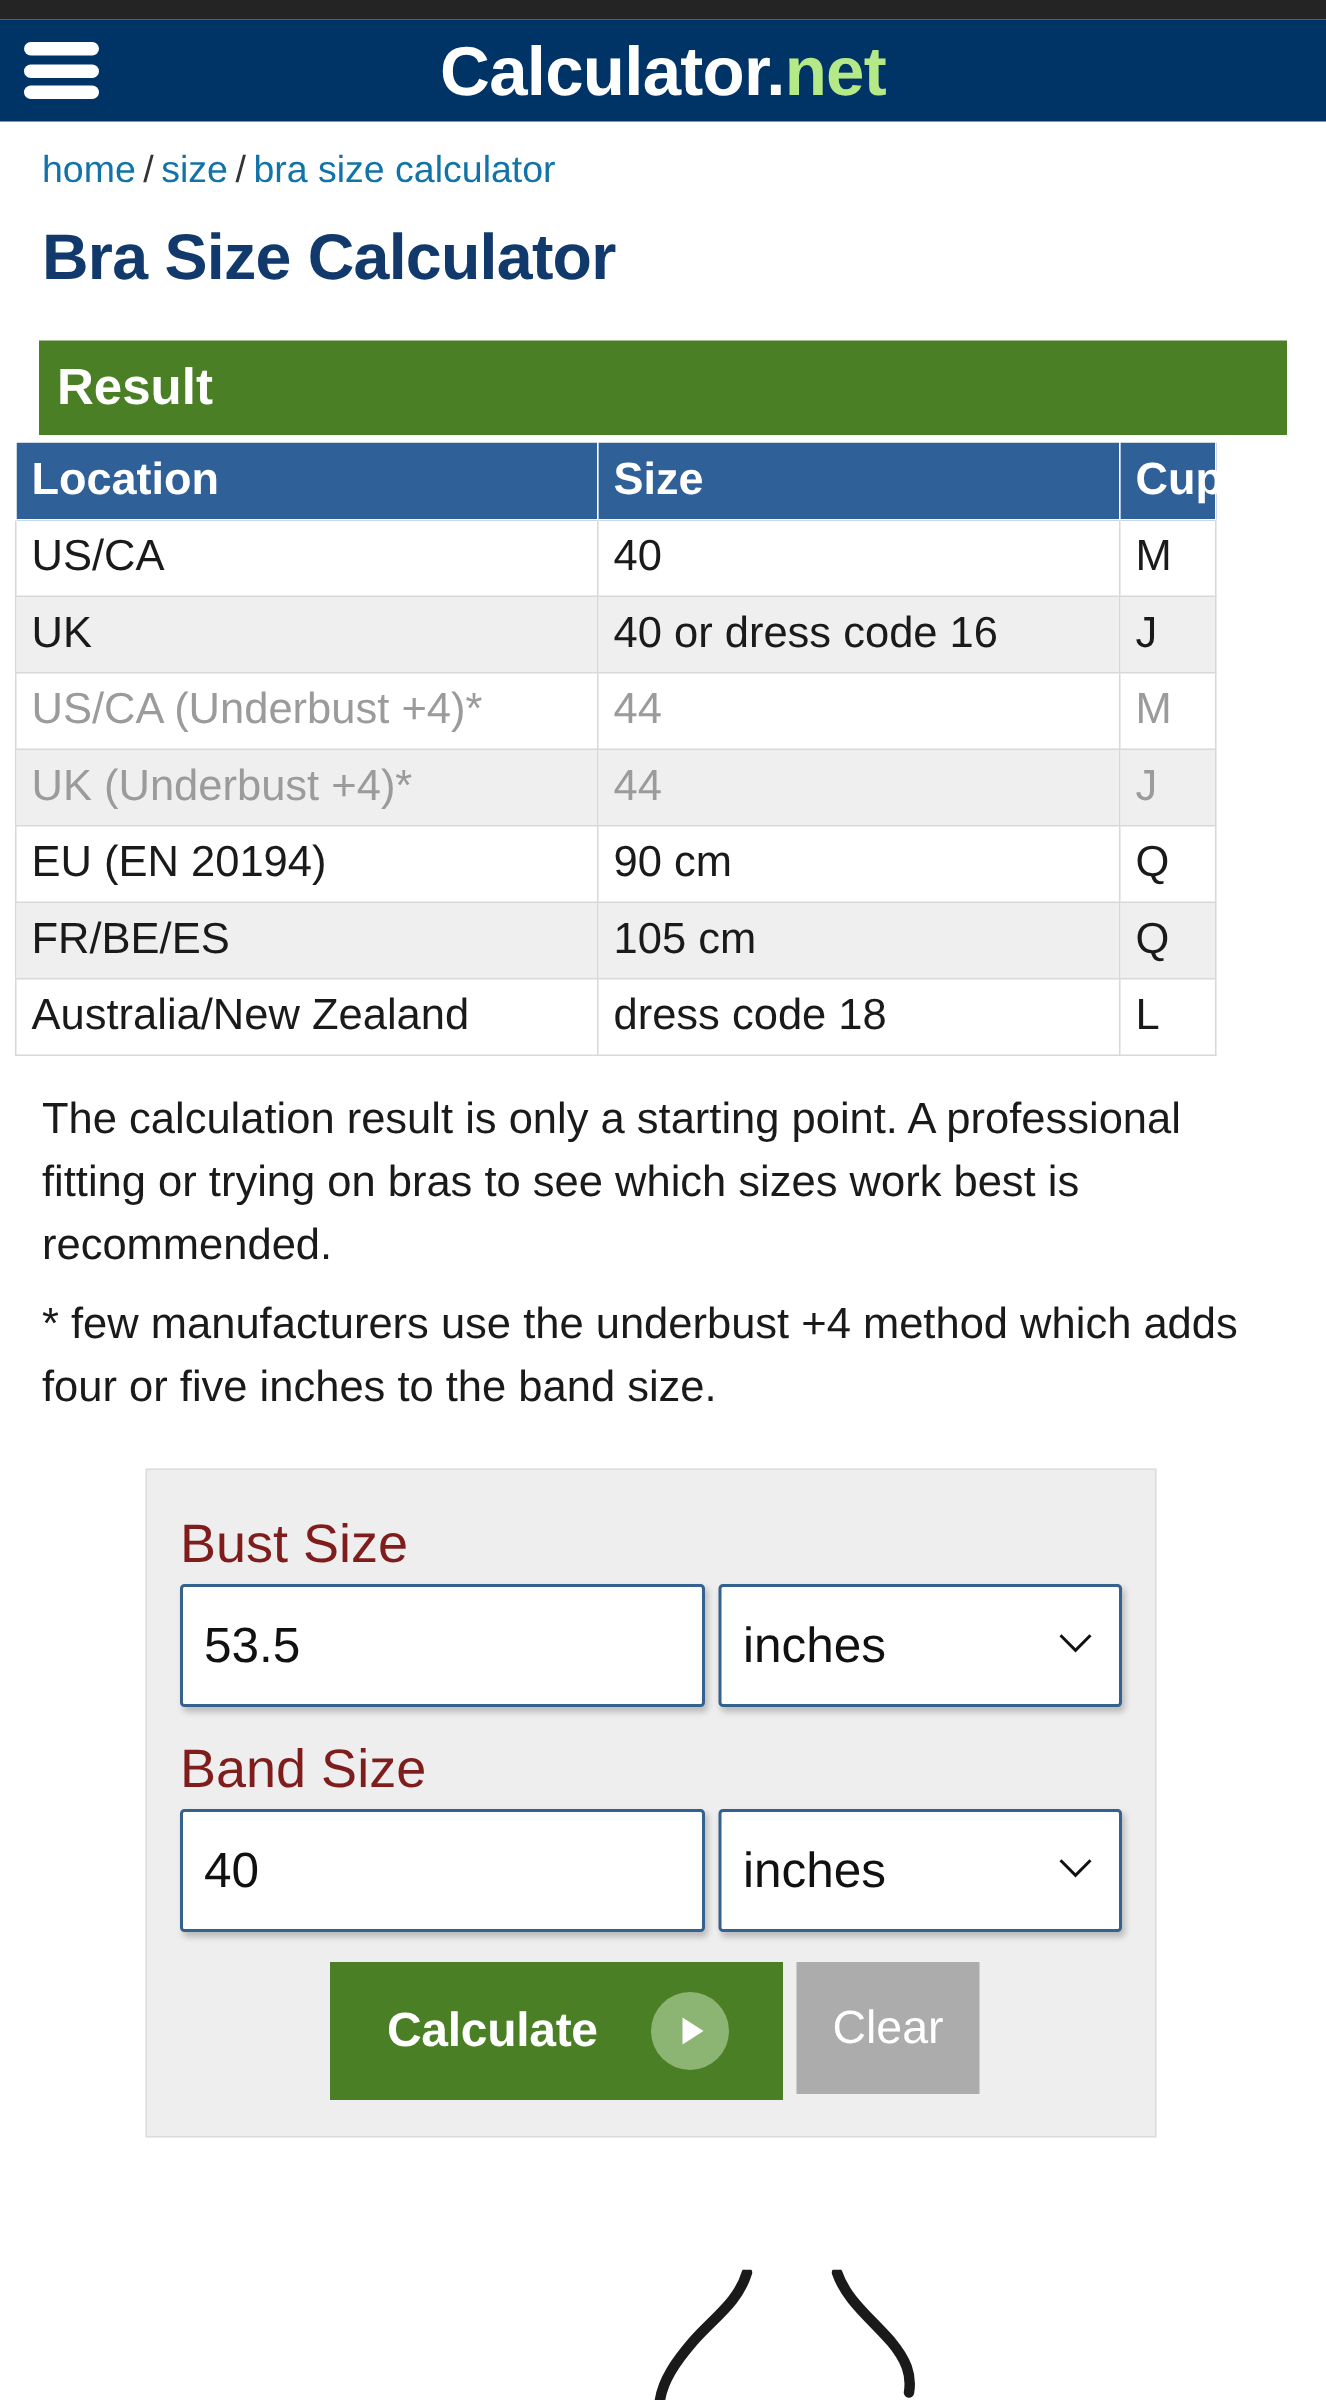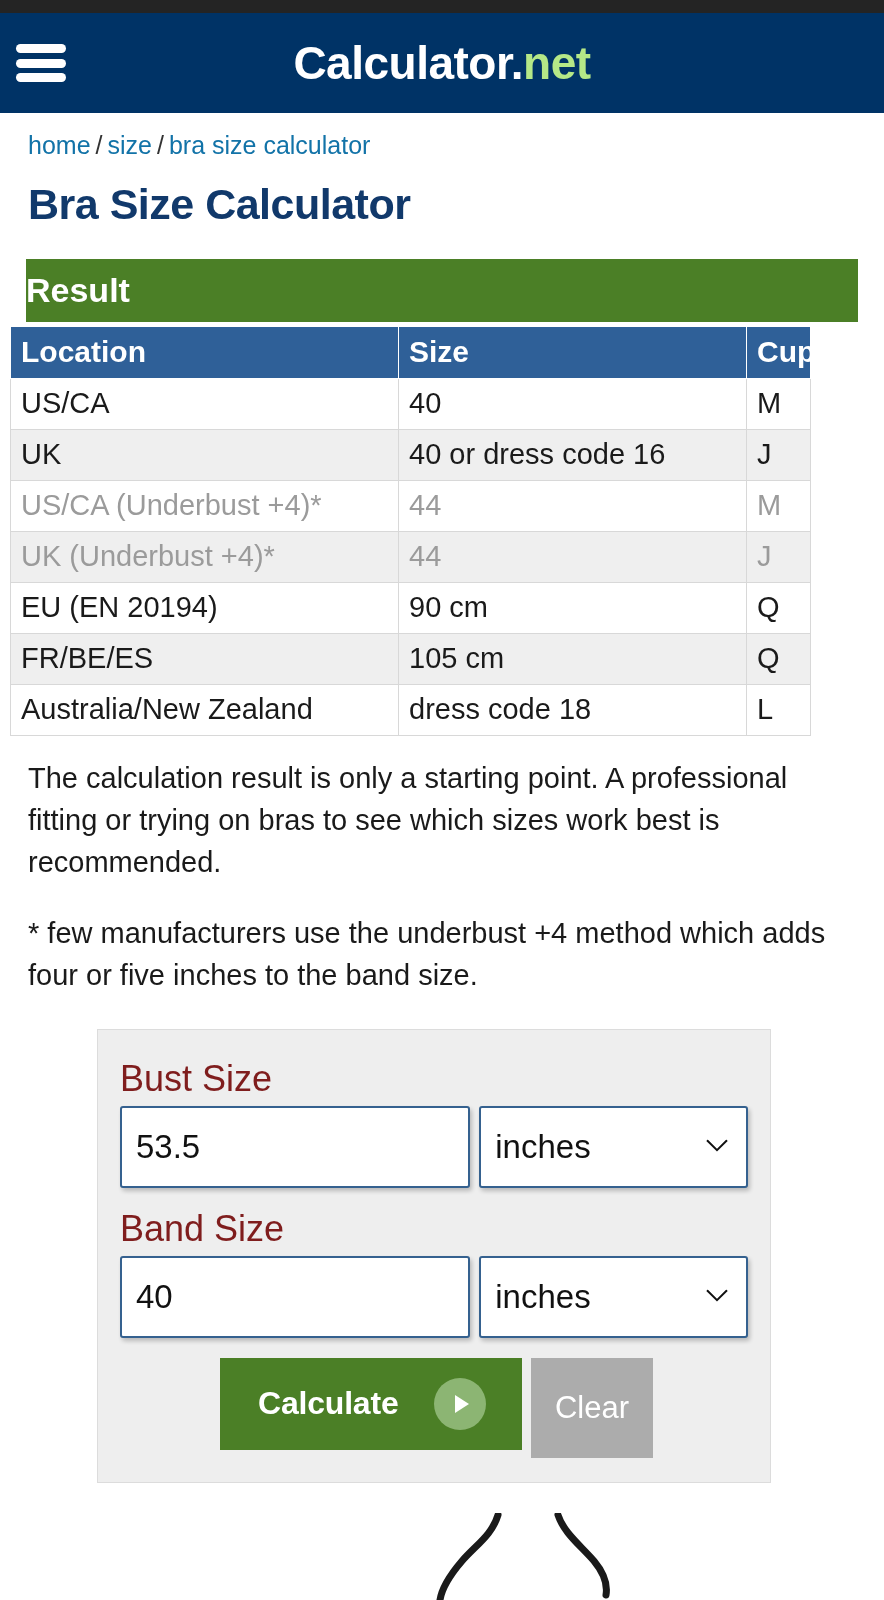--- a/index.html
+++ b/index.html
@@ -14,21 +14,21 @@
 
   
   .top-strip {
     height: 13px;
     background: #242424;
     width: 100%;
   }
 
   
   .site-header {
-    height: 100px;
+    height: 68px;
     background: #003366;
     display: flex;
     align-items: center;
     position: relative;
   }
   .hamburger {
     position: absolute;
     left: 16px;
     top: 50%;
     transform: translateY(-50%);
@@ -83,20 +83,21 @@
   
   .result-bar {
     margin: 30px 0 0 26px;
     width: 832px;
     height: 63px;
     background: #4b7f26;
     color: #ffffff;
     font-size: 34px;
     font-weight: bold;
     line-height: 63px;
+    padding-left: 12px;
   }
 
   table.result-table {
     margin-left: 10px;
     margin-top: 4px;
     width: 800px;
     border-collapse: collapse;
     font-size: 29px;
     table-layout: fixed;
   }
@@ -123,21 +124,21 @@
   .col-size { width: 348px; }
   .col-cup { width: 64px; }
 
   
   .note {
     margin: 22px 28px 0 28px;
     font-size: 29px;
     line-height: 1.44;
     color: #1a1a1a;
   }
-  .note.second { margin-top: 30px; }
+  .note.second { margin-top: 12px; }
 
   
   .calc-box {
     position: relative;
     margin: 32px 0 0 97px;
     width: 674px;
     background: #eeeeee;
     border: 1px solid #dcdcdc;
     padding: 28px 22px 24px 22px;
   }
@@ -220,21 +221,21 @@
     height: 52px;
     border-radius: 50%;
     background: #8cb573;
     display: flex;
     align-items: center;
     justify-content: center;
   }
   .play-badge svg { display:block; }
   .btn-clear {
     width: 122px;
-    height: 100px;
+    height: 88px;
     background: #acacac;
     border: none;
     color: #ffffff;
     font-size: 31px;
     font-family: "Liberation Sans", sans-serif;
     cursor: pointer;
   }
 
   
   .illustration {

